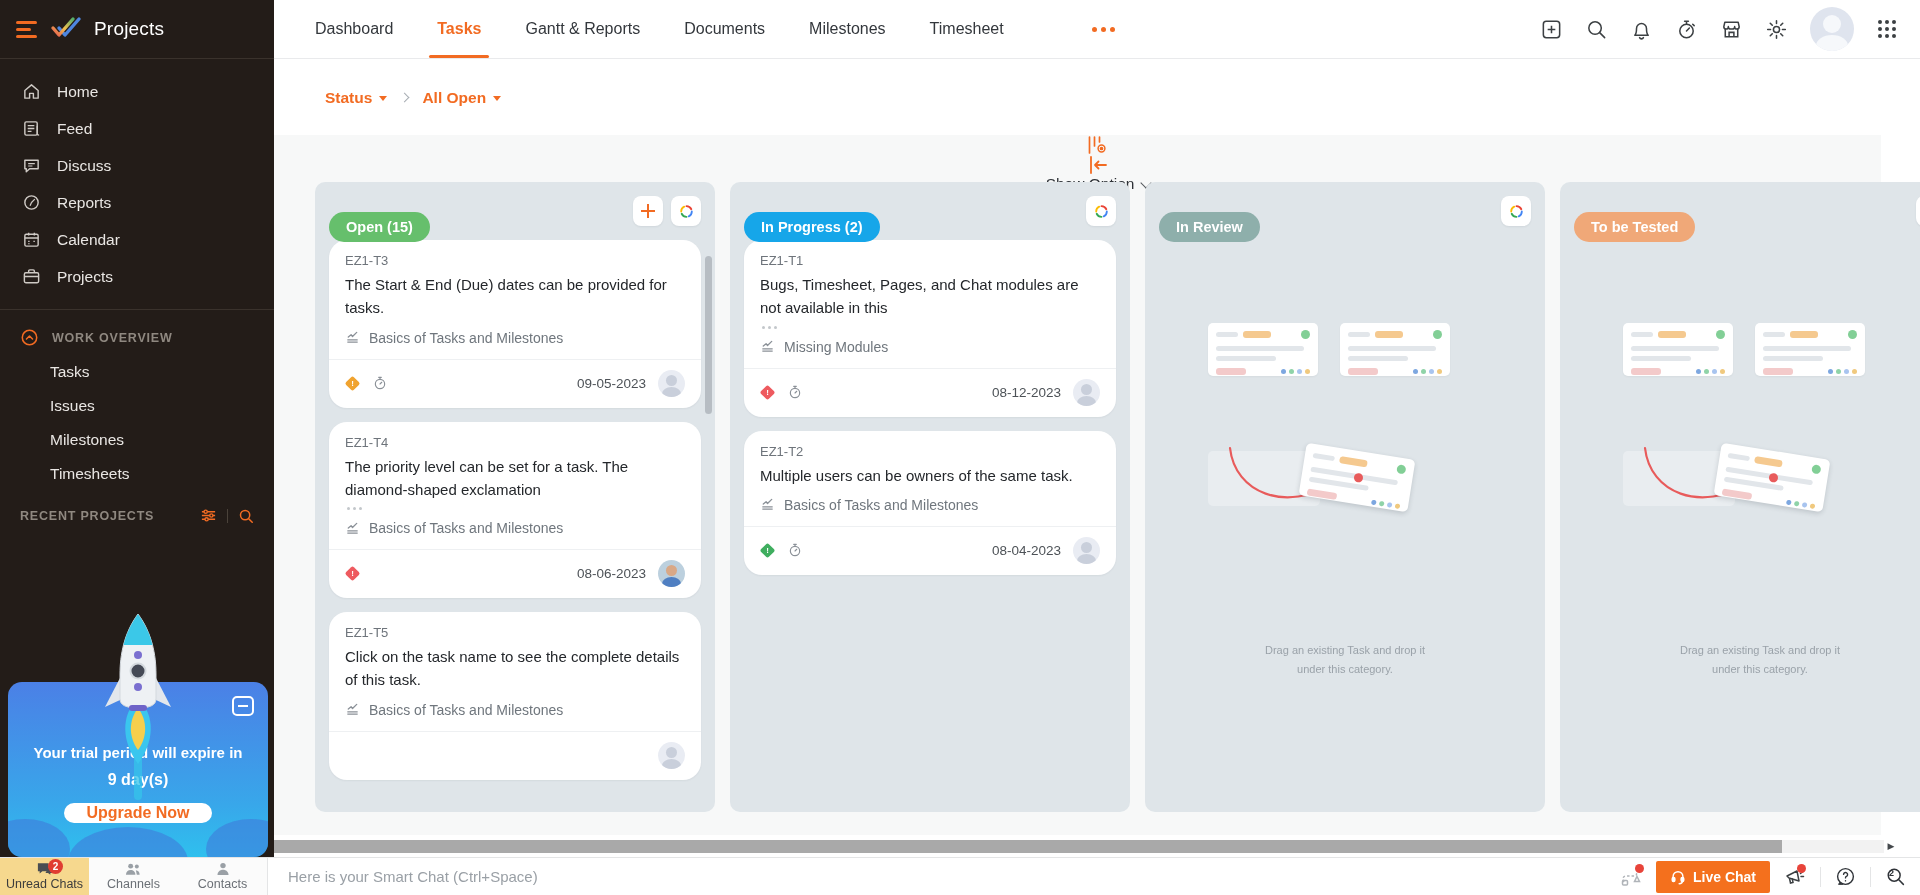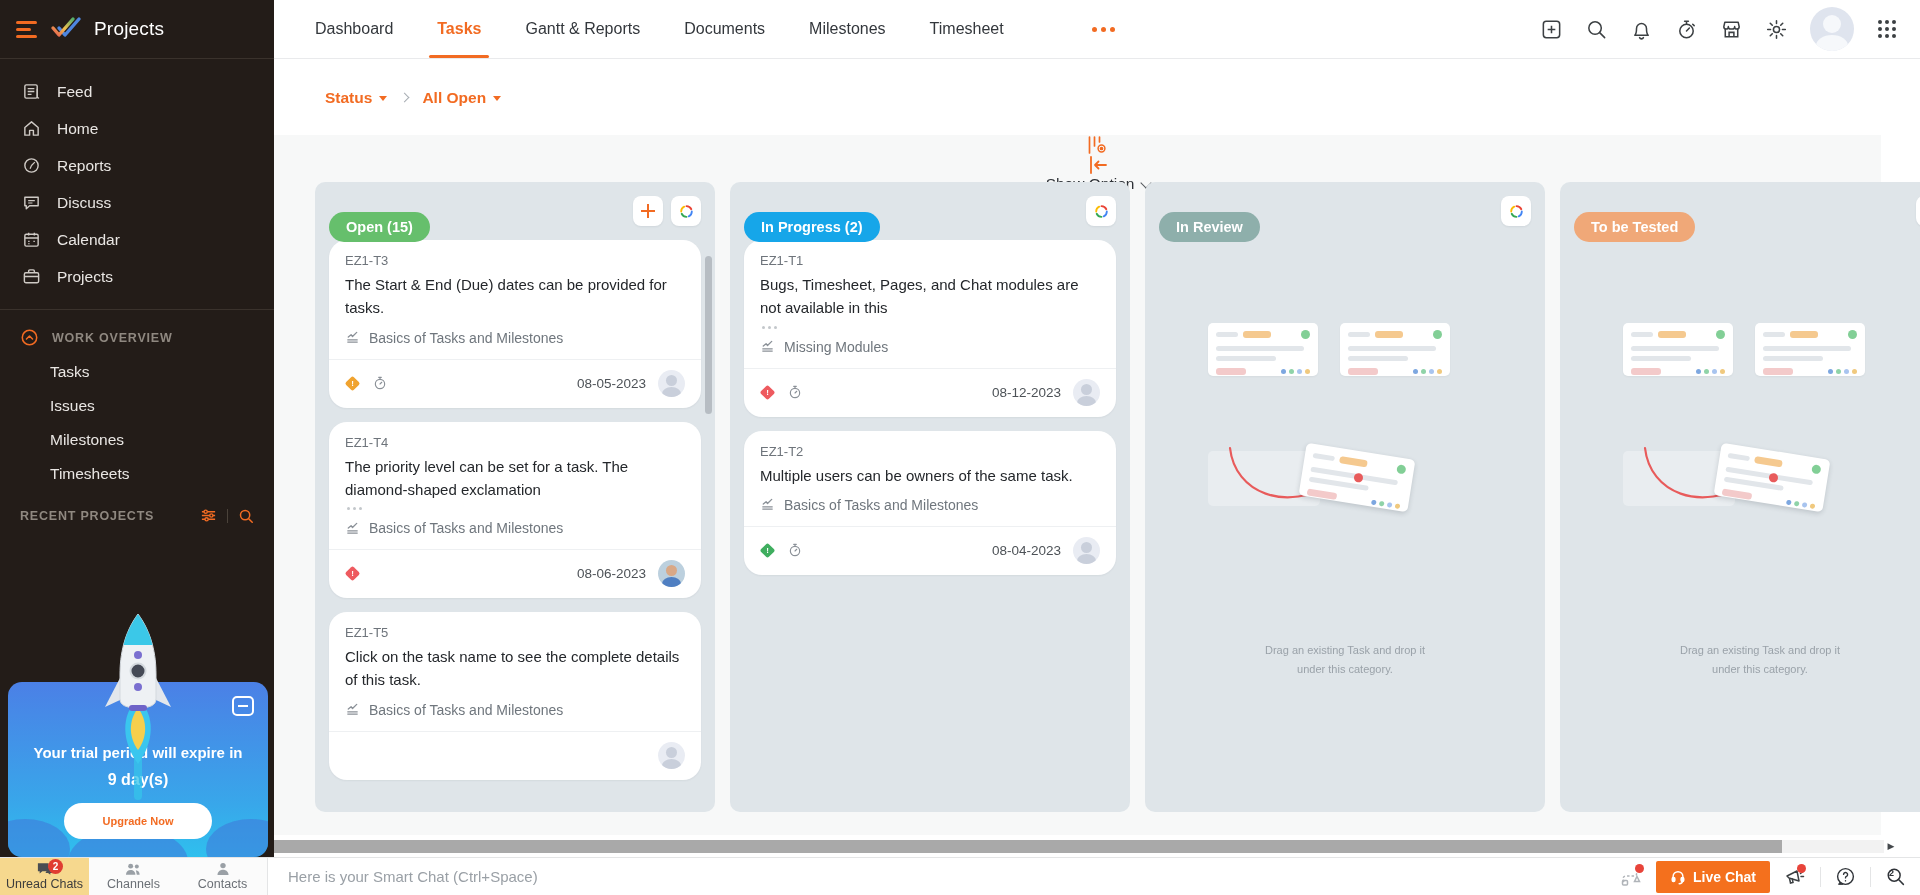--- a/index.html
+++ b/index.html
@@ -28,21 +28,21 @@
   .explore b { color:#c9431d; font-weight:normal; }
 
   
   .trial-card { position:absolute; left:8px; top:682px; width:260px; height:175px; border-radius:14px;
     background:linear-gradient(180deg,#4b80e6 0%,#38a7ea 70%,#2fc0ee 100%); z-index:1; overflow:hidden; }
   .cloud { position:absolute; bottom:-22px; width:90px; height:60px; border-radius:50%; background:#3f74d9; opacity:.55; }
   .cloud.c1 { left:-28px; } .cloud.c2 { right:-28px; } .cloud.c3 { left:60px; bottom:-40px; width:120px; height:70px; }
   .trial-min { position:absolute; top:14px; right:14px; width:22px; height:20px; border:2px solid #fff; border-radius:5px; display:flex; align-items:center; justify-content:center; cursor:pointer; z-index:4; }
   .trial-min i { display:block; width:10px; height:2px; background:#fff; }
   .trial-text { position:relative; z-index:3; margin-top:58px; text-align:center; color:#fff; font-weight:bold; font-size:15px; line-height:1.7; padding:0 14px; }
-  .trial-btn { position:relative; z-index:3; margin:10px auto 0; width:148px; height:36px; background:#fff; border-radius:18px; display:flex; align-items:center; justify-content:center; color:#f26b22; font-weight:bold; font-size:11px; cursor:pointer; }
+  .trial-btn { position:relative; z-index:3; margin:10px auto 0; width:148px; height:20px; background:#fff; border-radius:18px; display:flex; align-items:center; justify-content:center; color:#f26b22; font-weight:bold; font-size:16px; cursor:pointer; }
   .rocket { position:absolute; left:98px; top:608px; z-index:2; pointer-events:none; }
 
   
   .topbar { position:absolute; left:274px; top:0; width:1646px; height:59px; background:#fff; border-bottom:1px solid #e9eaec; display:flex; align-items:center; }
   .tabs { display:flex; align-items:center; gap:44px; padding-left:41px; height:100%; }
   .tab { font-size:16px; color:#33373c; height:100%; display:flex; align-items:center; cursor:pointer; position:relative; white-space:nowrap; }
   .tab.active { color:#f26b22; font-weight:bold; }
   .tab.active::after { content:""; position:absolute; left:-8px; right:-8px; bottom:0; height:3px; background:#f26b22; border-radius:2px; }
   .tab-more { display:flex; gap:4px; margin-left:44px; cursor:pointer; }
   .tab-more i { width:5px; height:5px; border-radius:50%; background:#f26b22; }
@@ -164,52 +164,52 @@
         <path d="M3 12 L9 19 L23 3" fill="none" stroke="url(#lg1)" stroke-width="3.4" stroke-linecap="round" stroke-linejoin="round"></path>
       </svg>
     </span>
     <span class="logo-text">Projects</span>
   </div>
 
   <nav class="side-nav">
     <div class="side-item">
       <span>
           <svg width="19" height="19" viewBox="0 0 20 20" fill="none" stroke="#cfcac5" stroke-width="1.5">
+            <path d="M3 9 L10 3 L17 9 V17 H12 V12 H8 V17 H3 Z" stroke-linejoin="round"></path>
+          </svg>
+        </span>
+      <span>Home</span>
+    </div>
+    <div class="side-item">
+      <span>
+          <svg width="19" height="19" viewBox="0 0 20 20" fill="none" stroke="#cfcac5" stroke-width="1.5">
             <rect x="3" y="3" width="13" height="14" rx="1.5"></rect>
             <path d="M6 7h7M6 10h7M6 13h4"></path>
             <path d="M16 7v8c0 1.2.8 2 2 2" stroke-width="1.3"></path>
           </svg>
         </span>
       <span>Feed</span>
     </div>
     <div class="side-item">
       <span>
           <svg width="19" height="19" viewBox="0 0 20 20" fill="none" stroke="#cfcac5" stroke-width="1.5">
-            <path d="M3 9 L10 3 L17 9 V17 H12 V12 H8 V17 H3 Z" stroke-linejoin="round"></path>
-          </svg>
-        </span>
-      <span>Home</span>
+            <path d="M3 4.5h14v9H8l-3.5 3v-3H3z" stroke-linejoin="round"></path>
+            <path d="M6.5 8h7M6.5 10.5h4.5" stroke-width="1.2"></path>
+          </svg>
+        </span>
+      <span>Discuss</span>
     </div>
     <div class="side-item">
       <span>
           <svg width="19" height="19" viewBox="0 0 20 20" fill="none" stroke="#cfcac5" stroke-width="1.5">
             <circle cx="10" cy="10" r="7"></circle>
             <path d="M10 10 L13.5 6.5 M10 10 l-1.5 3.5" stroke-width="1.3"></path>
           </svg>
         </span>
       <span>Reports</span>
-    </div>
-    <div class="side-item">
-      <span>
-          <svg width="19" height="19" viewBox="0 0 20 20" fill="none" stroke="#cfcac5" stroke-width="1.5">
-            <path d="M3 4.5h14v9H8l-3.5 3v-3H3z" stroke-linejoin="round"></path>
-            <path d="M6.5 8h7M6.5 10.5h4.5" stroke-width="1.2"></path>
-          </svg>
-        </span>
-      <span>Discuss</span>
     </div>
     <div class="side-item">
       <span>
           <svg width="19" height="19" viewBox="0 0 20 20" fill="none" stroke="#cfcac5" stroke-width="1.5">
             <rect x="3" y="4.5" width="14" height="12.5" rx="1.5"></rect>
             <path d="M3 8.5h14M7 2.8v3M13 2.8v3"></path>
             <path d="M6.5 12h1.5M12 12h1.5M6.5 14.5h1.5" stroke-width="1.2"></path>
           </svg>
         </span>
       <span>Calendar</span>
@@ -435,21 +435,21 @@
         </div>
         <div class="card-sep"></div>
         <div class="card-foot">
           <span class="prio" style="background: rgb(240, 163, 47);"></span>
           <span>
               <svg width="16" height="16" viewBox="0 0 24 24" fill="none" stroke="#8a9097" stroke-width="1.7">
                 <circle cx="12" cy="13.5" r="7"></circle>
                 <path d="M10 3.5h4M12 3.5v3M12 13.5l2.6-2.6" stroke-linecap="round"></path>
               </svg>
             </span>
-          <span class="foot-date">08-05-2023</span>
+          <span class="foot-date">09-05-2023</span>
           <span class="avatar-sm">
               <span class="head"></span>
               <span class="bodyp"></span>
             </span>
         </div>
       </article>
 
       <article class="card">
         <div class="card-id">EZ1-T4</div>
         <div class="card-title">The priority level can be set for a task. The diamond-shaped exclamation</div>

